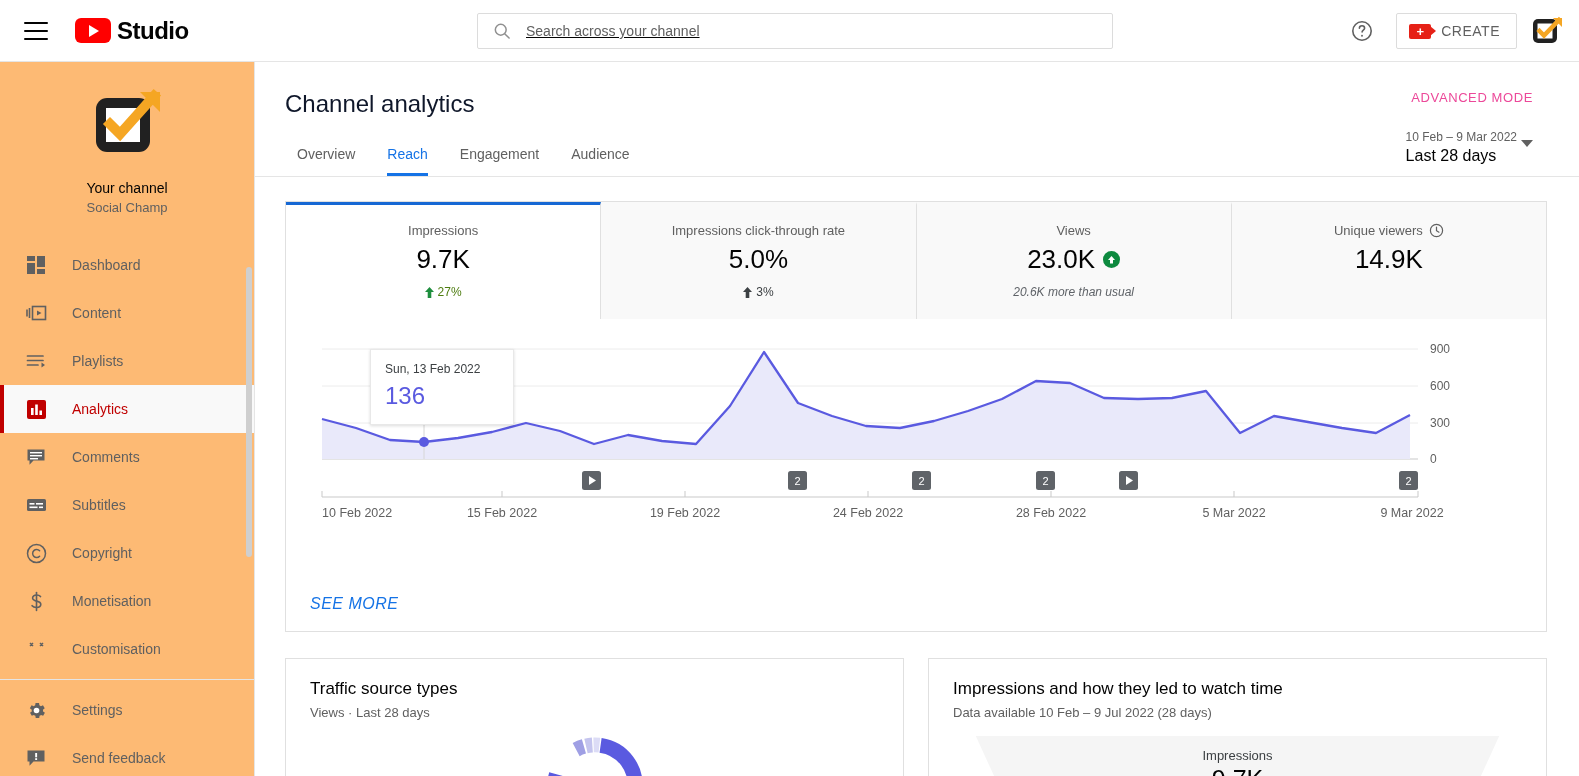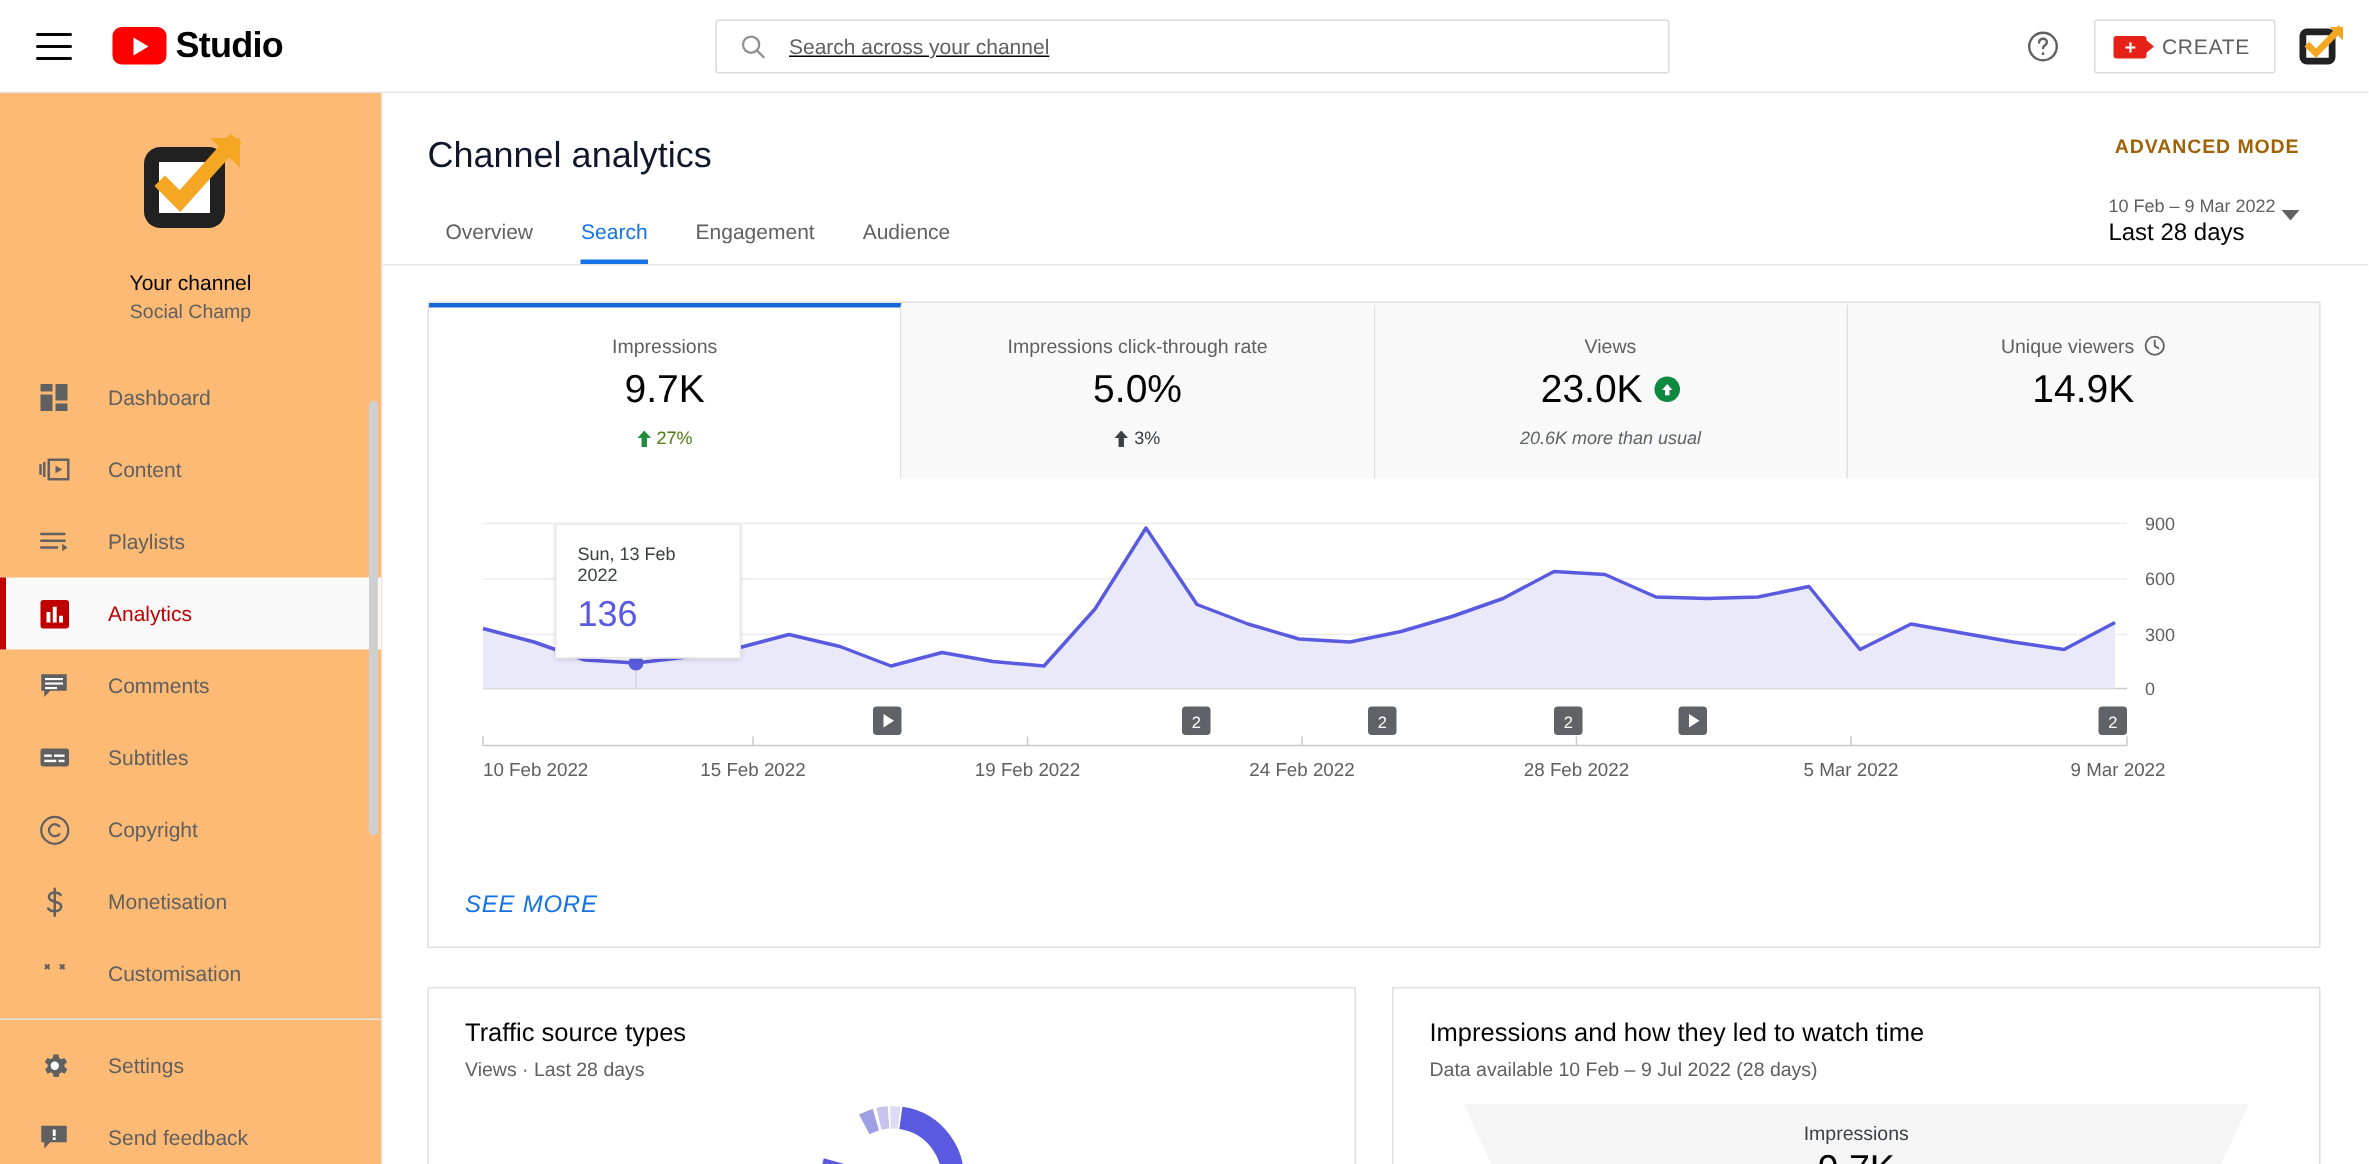--- a/index.html
+++ b/index.html
@@ -110,21 +110,21 @@
 
   
   .main {
     position: absolute; left: 255px; top: 62px; width: 1324px; height: 714px;
     overflow: hidden; background: #fff;
   }
   .page-head { padding: 28px 32px 0 30px; position: relative; }
   .page-title { font-size: 24px; font-weight: 400; color: #0f172a; }
   .advanced-mode {
     position: absolute; right: 46px; top: 28px;
-    font-size: 13px; font-weight: 700; color: #a16207;
+    font-size: 13px; font-weight: 400; color: #ec4899;
     letter-spacing: .6px; cursor: pointer;
   }
   .date-range {
     position: absolute; right: 46px; top: 68px; text-align: left; cursor: pointer;
     display: flex; align-items: center; gap: 4px;
   }
   .dr-sub { font-size: 12px; color: #606060; }
   .dr-main { font-size: 16px; color: #030303; margin-top: 3px; }
   .dr-caret {
     width: 0; height: 0; margin-bottom: 8px;
@@ -175,21 +175,21 @@
     display: inline-flex; align-items: center; justify-content: center;
   }
 
   
   .chart-area { position: relative; height: 240px; margin-top: 22px; }
   .see-more {
     font-size: 16px; font-weight: 500; color: #1573e6;
     letter-spacing: .5px; padding: 14px 0 18px 24px; cursor: pointer; display: inline-block; font-style: italic;
   }
   .tooltip {
-    position: absolute; left: 84px; top: 8px; width: 124px;
+    position: absolute; left: 84px; top: 8px; width: 144px;
     background: #fff; border: 1px solid #e8e8e8; box-shadow: 0 1px 3px rgba(0,0,0,.14);
     padding: 12px 14px 14px;
   }
   .tt-date { font-size: 12px; color: #3c4043; }
   .tt-value { font-size: 24px; color: #5a5ae0; margin-top: 6px; }
 
   
   .bottom-row { display: flex; gap: 24px; margin: 26px 32px 0 30px; }
   .card {
     flex: 1; border: 1px solid #e0e0e0; background: #fff;
@@ -413,21 +413,21 @@
       <div class="date-range">
         <div>
           <div class="dr-sub">10 Feb – 9 Mar 2022</div>
           <div class="dr-main">Last 28 days</div>
         </div>
         <div class="dr-caret"></div>
       </div>
 
       <div class="tabs">
         <div class="tab">Overview</div>
-        <div class="tab active">Search</div>
+        <div class="tab active">Reach</div>
         <div class="tab">Engagement</div>
         <div class="tab">Audience</div>
       </div>
     </div>
     <div class="tabs-rule"></div>
 
     <div class="panel">
       <div class="metrics">
 
         <div class="metric selected">

